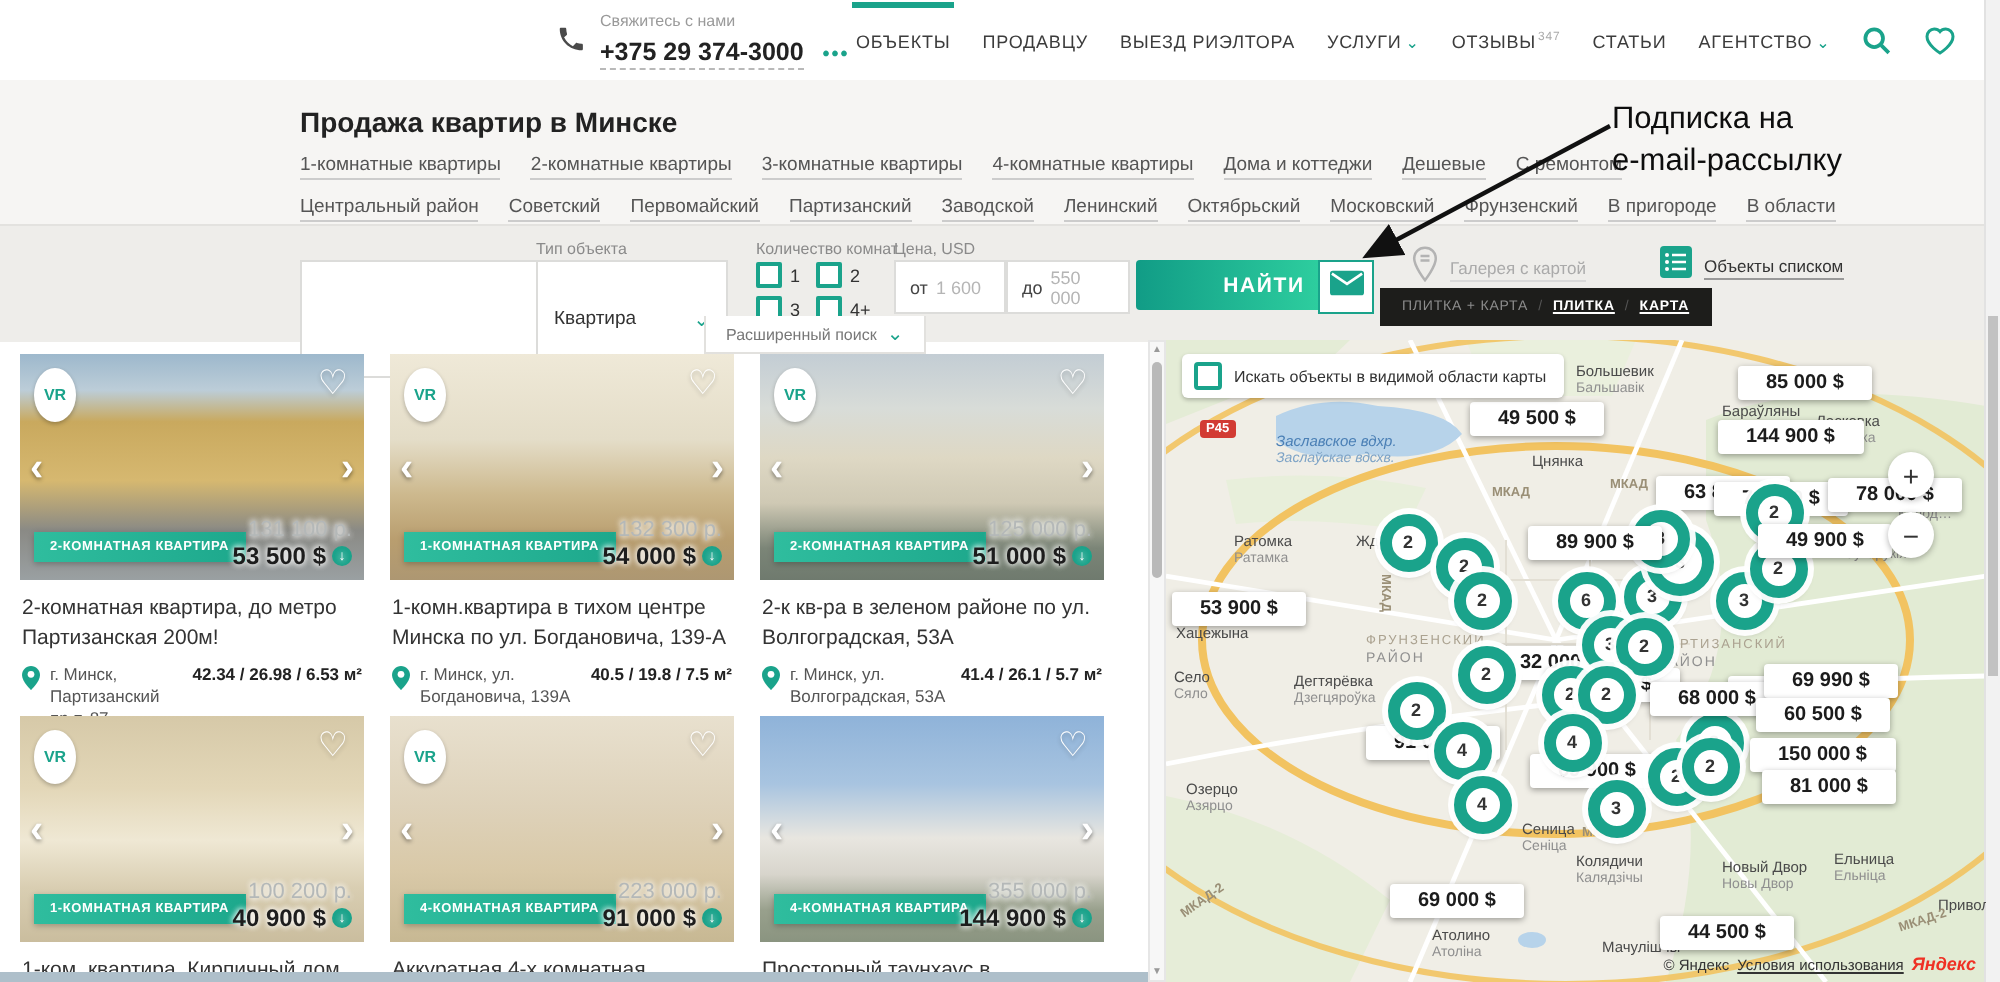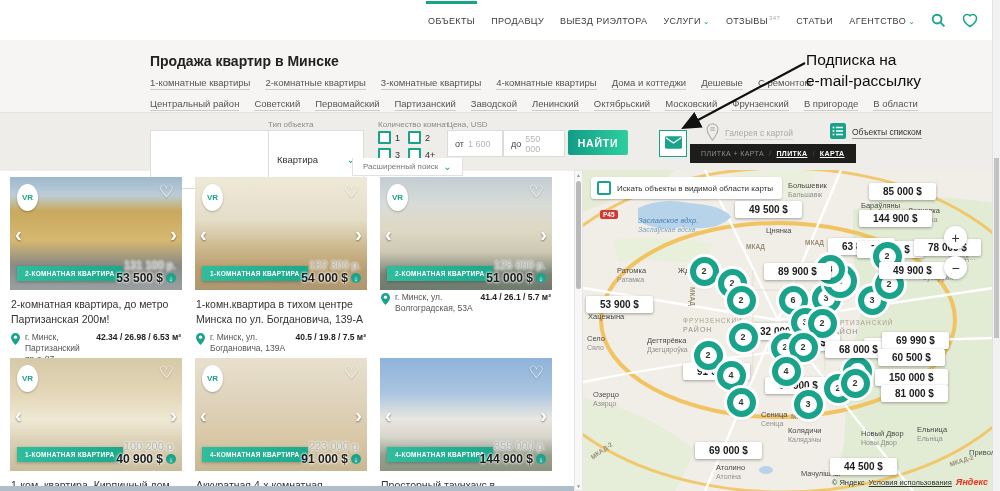--- a/index.html
+++ b/index.html
@@ -29,21 +29,21 @@
   
   .filters{position:absolute;left:0;top:112px;width:100%;height:58px;background:#eeedea;border-top:1px solid #e3e2df;}
   .f-label{position:absolute;font-size:8px;color:#8a8a8a;}
   .f-select{position:absolute;background:#fff;border:1px solid #dcdcda;height:25px;display:flex;align-items:center;padding:16px 8px;font-size:9.5px;color:#333;cursor:pointer;}
   .sel-chev{margin-left:auto;color:var(--teal);font-size:10px;}
   .room{position:absolute;display:flex;align-items:center;gap:4px;font-size:9px;color:#333;cursor:pointer;}
   .cb{width:9px;height:9px;border:2px solid var(--teal);background:#fff;border-radius:1px;}
   .f-input{position:absolute;background:#fff;border:1px solid #dcdcda;height:25px;display:flex;align-items:center;gap:4px;padding:0 7px;font-size:9px;}
   .inp-prefix{color:#444;}.inp-val{color:#b5b5b5;}
   .find-btn{position:absolute;left:568px;top:17px;width:60px;height:25px;background:linear-gradient(90deg,#119c86,var(--teal2));
-            color:#fff;font-size:10.5px;font-weight:bold;letter-spacing:.8px;display:flex;align-items:center;justify-content:center;border-radius:2px;cursor:pointer;}
+            color:#fff;font-size:10.5px;font-weight:bold;letter-spacing:.8px;display:flex;align-items:center;justify-content:center;border-radius:2px;cursor:pointer;padding-left:34px;}
   .adv{position:absolute;left:352px;top:45px;background:#ffffff;border:1px solid #e2e1de;border-top:none;font-size:8px;color:#777;
        padding:3px 10px;display:flex;gap:5px;align-items:center;cursor:pointer;}
   .adv .sel-chev{margin:0;}
   .mail-btn{position:absolute;left:659px;top:17px;width:26px;height:25px;background:#fff;border:1px solid var(--teal);
             display:flex;align-items:center;justify-content:center;cursor:pointer;}
   .gal{position:absolute;left:705px;top:10px;display:flex;align-items:center;gap:5px;cursor:pointer;}
   .gal-label{font-size:8.5px;color:#aaa;border-bottom:1px solid #d9d9d9;padding-bottom:1px;}
   .lst{position:absolute;left:788px;top:10px;display:flex;align-items:center;gap:6px;cursor:pointer;padding-left:42px;}
   .lst-label{font-size:8.5px;color:#333;border-bottom:1px solid #999;padding-bottom:1px;}
   .view-tip{position:absolute;left:690px;top:31px;height:19px;background:#1d1d1b;display:flex;align-items:center;gap:5px;padding:0 11px;font-size:7px;letter-spacing:.4px;z-index:5;}
@@ -108,20 +108,32 @@
   .map-copy .lnk{text-decoration:underline;cursor:pointer;}
   .ybrand{color:#ef3124;font-weight:bold;font-size:9px;font-style:italic;}
 </style>
 </head>
 <body>
 
 <div id="page">
 
   
   <div class="hdr">
+    <div class="phone-blk">
+      <span style="margin-top:6px;">
+        <svg width="15" height="15" viewBox="0 0 24 24" fill="#4a4a4a">
+            <path d="M6.6 10.8c1.5 3 3.9 5.4 6.9 6.9l2.3-2.3c.3-.3.7-.4 1-.2 1.2.4 2.4.6 3.7.6.6 0 1 .4 1 1V20c0 .6-.4 1-1 1C10.6 21 3 13.4 3 4c0-.6.4-1 1-1h3.2c.6 0 1 .4 1 1 0 1.3.2 2.5.6 3.7.1.3 0 .7-.2 1l-2.3 2.1z"></path>
+          </svg>
+      </span>
+      <div>
+        <div class="phone-label">Свяжитесь с нами</div>
+        <span class="phone-num">+375 29 374-3000</span>
+        <span class="phone-more">•••</span>
+      </div>
+    </div>
     <nav class="nav">
       <div id="nav-items" style="display:contents;"><div class="nav-item active"><span>ОБЪЕКТЫ</span></div><div class="nav-item"><span>ПРОДАВЦУ</span></div><div class="nav-item"><span>ВЫЕЗД РИЭЛТОРА</span></div><div class="nav-item"><span>УСЛУГИ</span><span class="nav-chev">⌄</span></div><div class="nav-item"><span>ОТЗЫВЫ</span><sup class="nav-sup">347</sup></div><div class="nav-item"><span>СТАТЬИ</span></div><div class="nav-item"><span>АГЕНТСТВО</span><span class="nav-chev">⌄</span></div></div>
       <span class="hicon">
         <svg width="15" height="15" viewBox="0 0 16 16" fill="none" stroke="#1aa38b" stroke-width="2">
             <circle cx="6.5" cy="6.5" r="4.7"></circle>
             <path d="M10.3 10.3l4 4"></path>
           </svg>
       </span>
       <span class="hicon">
         <svg width="16" height="15" viewBox="0 0 16 15" fill="none" stroke="#1aa38b" stroke-width="1.5">
@@ -309,20 +321,21 @@
           <div class="chev r">›</div>
           <div class="badge">2-КОМНАТНАЯ КВАРТИРА</div>
           <div class="prices">
             <div class="p-byn">125 000 р.</div>
             <div class="p-usd">
               <span>51 000 $</span>
               <span class="pdrop">↓</span>
             </div>
           </div>
         </div>
+        <div class="c-title">2-к кв-ра в зеленом районе по ул. Волгоградская, 53А</div>
         <div class="c-loc">
           <span class="pinw"><svg width="9" height="12" viewBox="0 0 24 32" fill="#1aa38b">
               <path d="M12 0C5.4 0 0 5.4 0 12c0 9 12 20 12 20s12-11 12-20C24 5.4 18.6 0 12 0z"></path>
               <circle cx="12" cy="11" r="4.5" fill="#fff"></circle>
             </svg></span>
           <span style="width: 86px;">г. Минск, ул. Волгоградская, 53А</span>
           <span class="c-area">41.4 / 26.1 / 5.7 м²</span>
         </div>
       </div><div class="card" style="left: 10px; top: 358px;">
         <div class="photo ph4">

